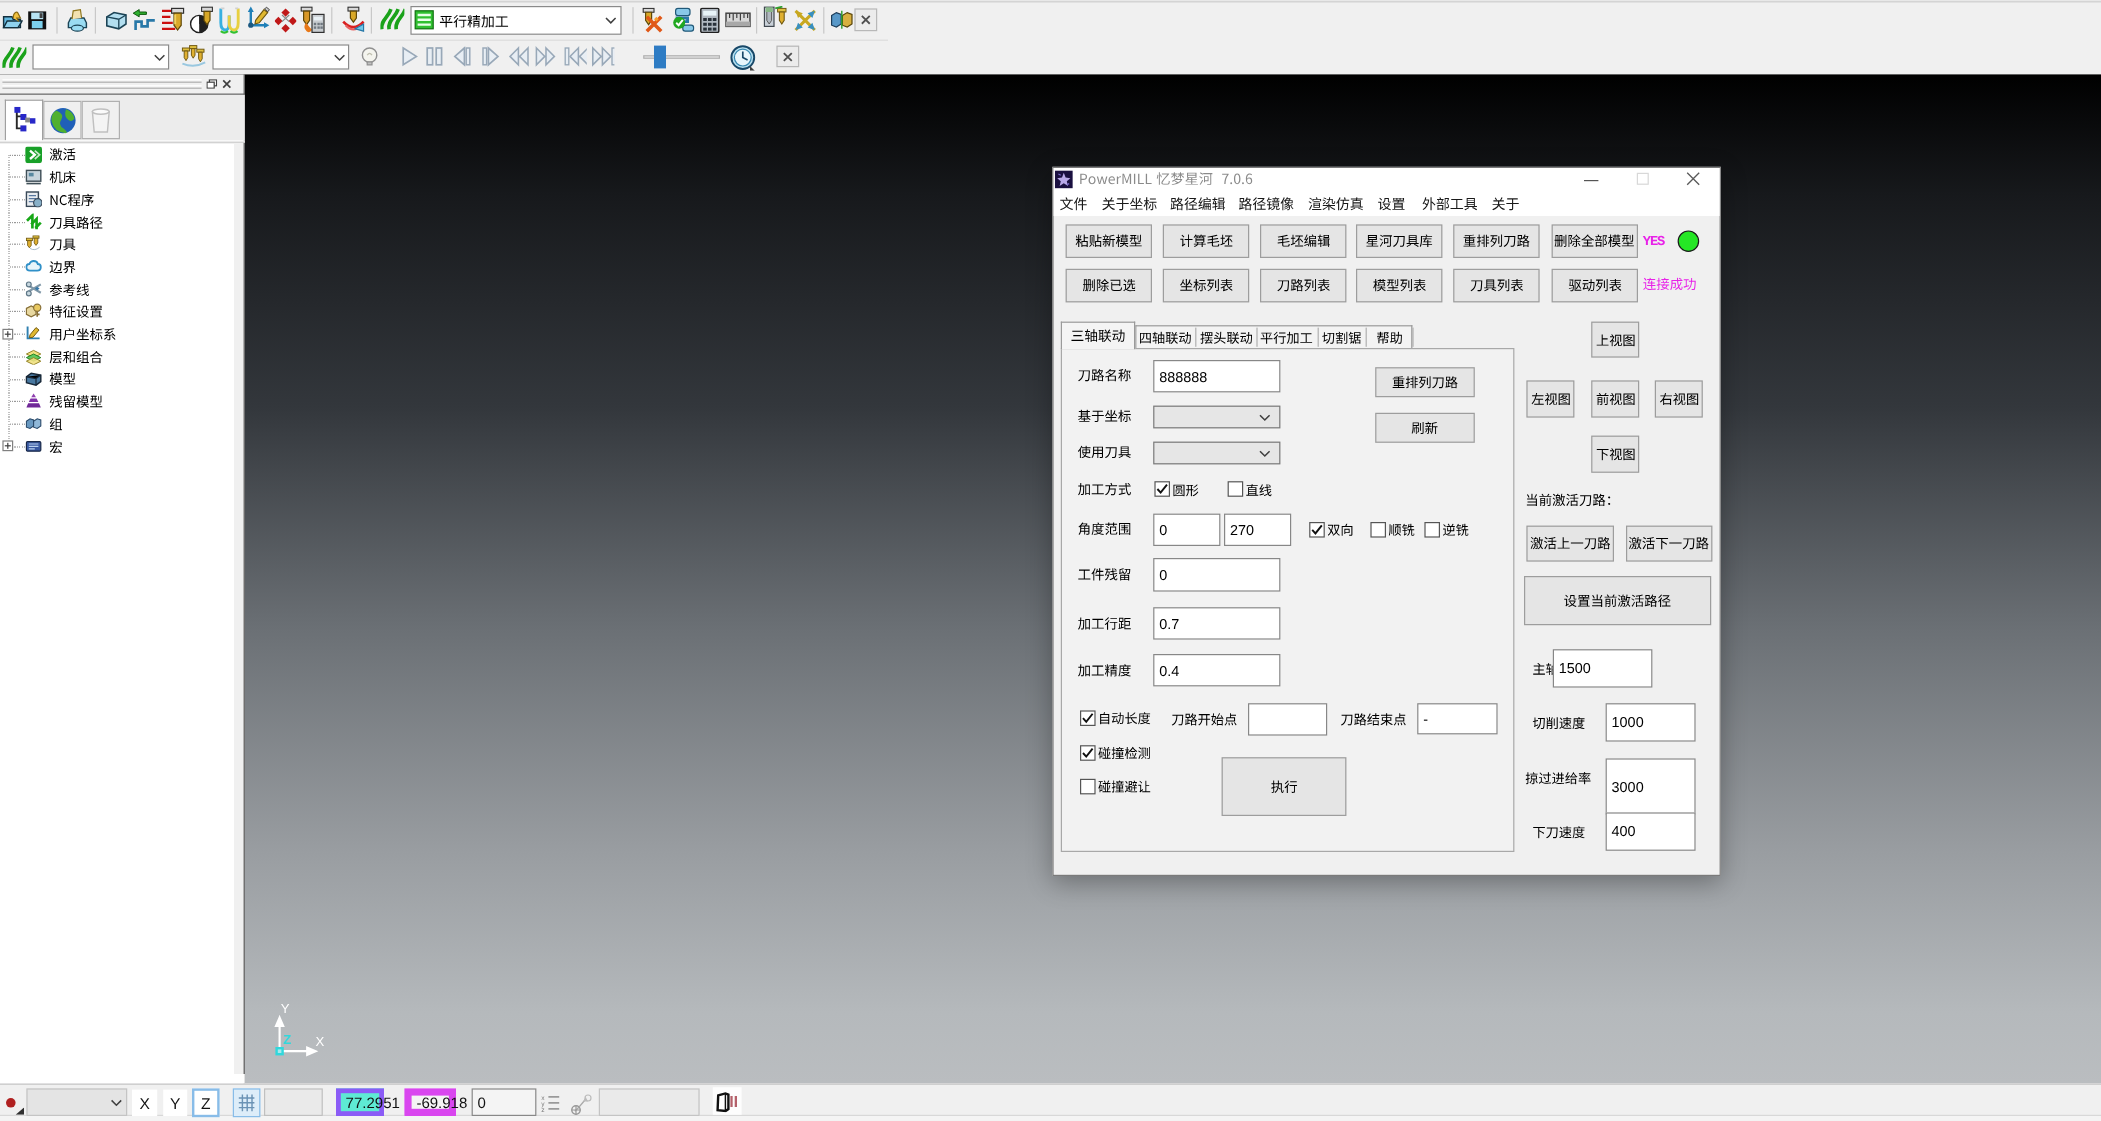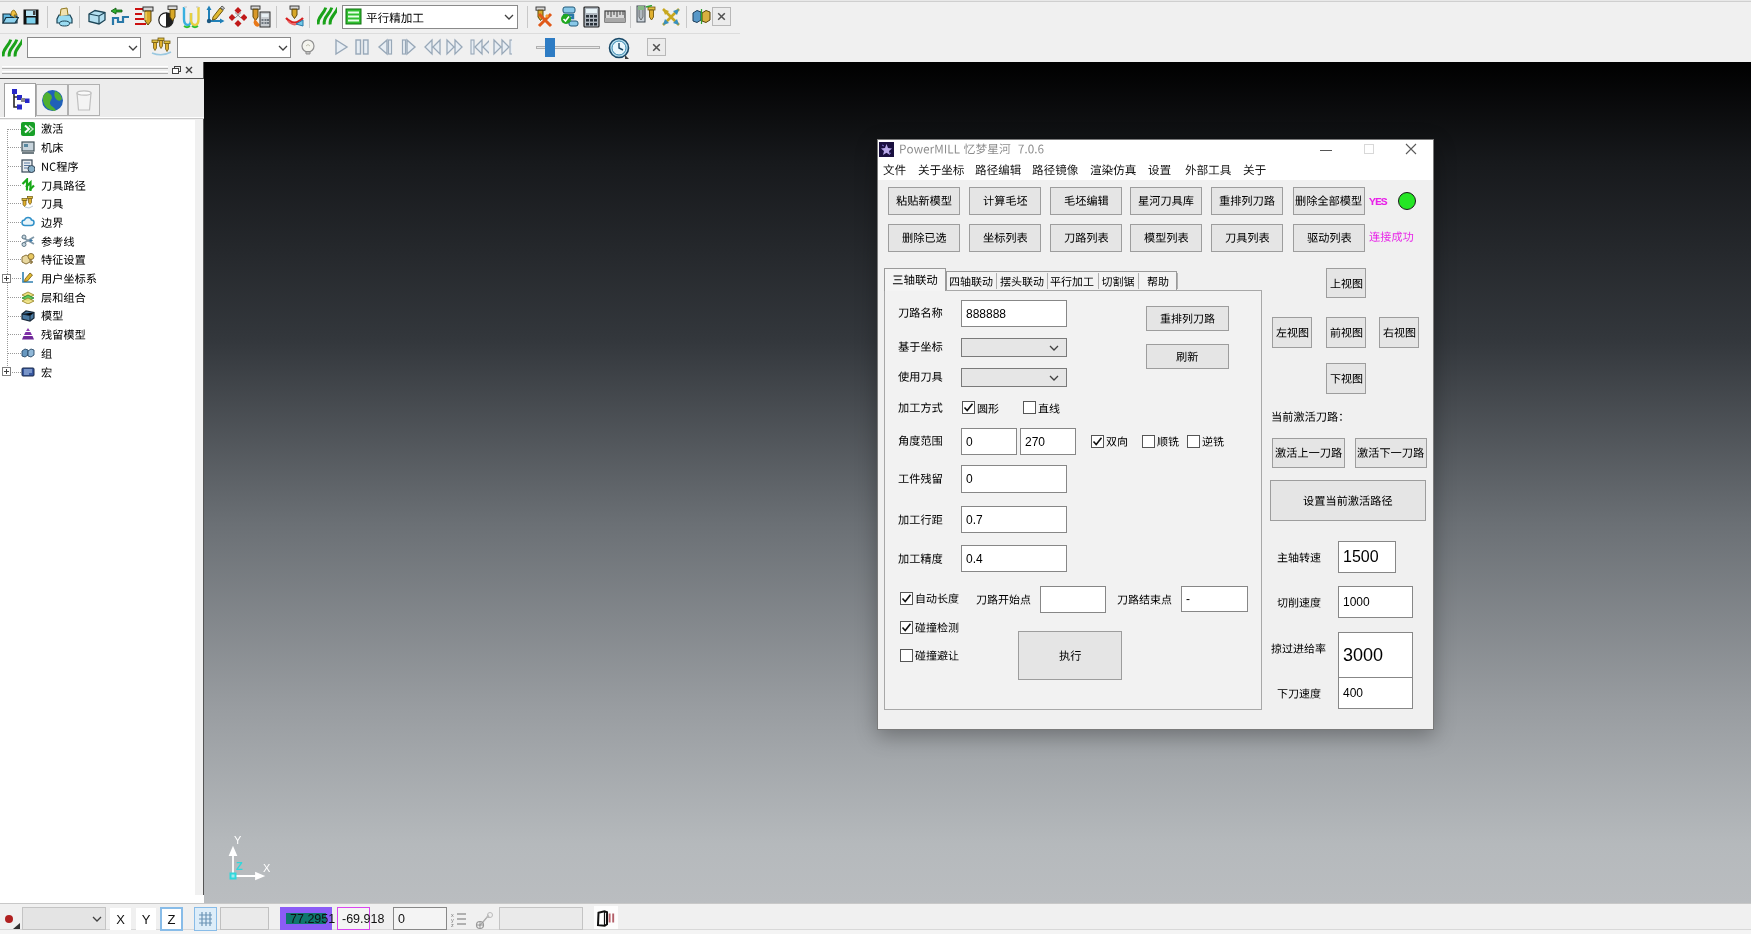--- a/index.html
+++ b/index.html
@@ -1188,40 +1188,40 @@
     </svg>
   </div>
 <div class="ab" style="left:1277px;top:551.5px;color:#000;">
     <svg style="" width="44.0" height="11.0" viewBox="0 -88 400.0 100">
       <use href="#c20027" x="0"></use>
       <use href="#c36724" x="100"></use>
       <use href="#c36716" x="200"></use>
       <use href="#c36895" x="300"></use>
     </svg>
   </div>
-<div class="inp" style="left:1338px;top:541px;width:58px;height:32px;font-size:16px">1500</div>
+<div class="inp" style="left:1294px;top:541px;width:83px;height:32px;font-size:12px">1500</div>
 <div class="ab" style="left:1277px;top:596.5px;color:#000;">
     <svg style="" width="44.0" height="11.0" viewBox="0 -88 400.0 100">
       <use href="#c20999" x="0"></use>
       <use href="#c21066" x="100"></use>
       <use href="#c36895" x="200"></use>
       <use href="#c24230" x="300"></use>
     </svg>
   </div>
 <div class="inp" style="left:1338px;top:586px;width:75px;height:32px;font-size:12px">1000</div>
 <div class="ab" style="left:1271px;top:642.5px;color:#000;">
     <svg style="" width="55.0" height="11.0" viewBox="0 -88 500.0 100">
       <use href="#c25504" x="0"></use>
       <use href="#c36807" x="100"></use>
       <use href="#c36827" x="200"></use>
       <use href="#c32473" x="300"></use>
       <use href="#c29575" x="400"></use>
     </svg>
   </div>
-<div class="inp" style="left:1338px;top:632px;width:75px;height:47px;font-size:18px">3000</div>
+<div class="inp" style="left:1338px;top:632px;width:75px;height:47px;font-size:12px">3000</div>
 <div class="ab" style="left:1277px;top:687.5px;color:#000;">
     <svg style="" width="44.0" height="11.0" viewBox="0 -88 400.0 100">
       <use href="#c19979" x="0"></use>
       <use href="#c20992" x="100"></use>
       <use href="#c36895" x="200"></use>
       <use href="#c24230" x="300"></use>
     </svg>
   </div>
 <div class="inp" style="left:1338px;top:677px;width:75px;height:32px;font-size:12px">400</div>
 <div class="ab" style="left:0;top:903px;width:1751px;height:31px;background:#f0f0f0;border-top:1px solid #c8c8c8"></div>
@@ -1237,22 +1237,22 @@
 <div class="ab" style="left:110px;top:908px;width:21px;height:22px;background:#fff;display:flex;align-items:center;justify-content:center;font-size:13px;color:#111">X</div>
 <div class="ab" style="left:136px;top:908px;width:20px;height:22px;background:#fff;display:flex;align-items:center;justify-content:center;font-size:13px;color:#111">Y</div>
 <div class="ab" style="left:160px;top:907px;width:23px;height:24px;background:#fff;border:2px solid #88bce8;display:flex;align-items:center;justify-content:center;font-size:13px;color:#111">Z</div>
 <div class="ab" style="left:194px;top:907px;width:23px;height:24px;background:#ddedf9;border:1px solid #88bce8"></div>
 <svg class="ab" style="left:198px;top:911px" width="15" height="16" viewBox="0 0 15 16">
     <g stroke="#6b93b5" stroke-width="1.2" fill="none">
       <path d="M1 4 H14 M1 8 H14 M1 12 H14 M4 1 V15 M8 1 V15 M12 1 V15"></path>
     </g>
   </svg>
 <div class="ab" style="left:220px;top:907px;width:49px;height:23px;background:#eaeaea;border:1px solid #c0c0c0"></div>
-<div class="ab" style="left:280px;top:907px;width:52px;height:23px;background:#0f766e;border:6px solid #8b5cf6;display:flex;align-items:center;padding-left:4px;font-size:12.5px;color:#111">77.2951</div>
-<div class="ab" style="left:337px;top:907px;width:33px;height:23px;background:#f4f4f4;border:1px solid #d946ef;display:flex;align-items:center;padding-left:4px;font-size:12.5px;color:#111">-69.918</div>
+<div class="ab" style="left:280px;top:907px;width:40px;height:23px;background:#5eead4;border:4px solid #8b5cf6;display:flex;align-items:center;padding-left:4px;font-size:12.5px;color:#111">77.2951</div>
+<div class="ab" style="left:337px;top:907px;width:43px;height:23px;background:#f4f4f4;border:6px solid #d946ef;display:flex;align-items:center;padding-left:4px;font-size:12.5px;color:#111">-69.918</div>
 <div class="ab" style="left:393px;top:907px;width:54px;height:23px;background:#f4f4f4;border:1px solid #888;display:flex;align-items:center;padding-left:4px;font-size:12.5px;color:#111">0</div>
 <svg class="ab" style="left:451px;top:911px" width="16" height="16" viewBox="0 0 16 16">
 <g stroke="#9a9a9a" stroke-width="1.4">
       <path d="M6 3 H15 M6 8 H15 M6 13 H15"></path>
     </g>
 <text x="0" y="5.5" font-size="5.5" fill="#777" font-family="Liberation Sans">x</text>
 <text x="0" y="10.5" font-size="5.5" fill="#777" font-family="Liberation Sans">y</text>
 <text x="0" y="15.5" font-size="5.5" fill="#777" font-family="Liberation Sans">z</text>
   </svg>
 <svg class="ab" style="left:475px;top:911px" width="19" height="19" viewBox="0 0 19 19">

